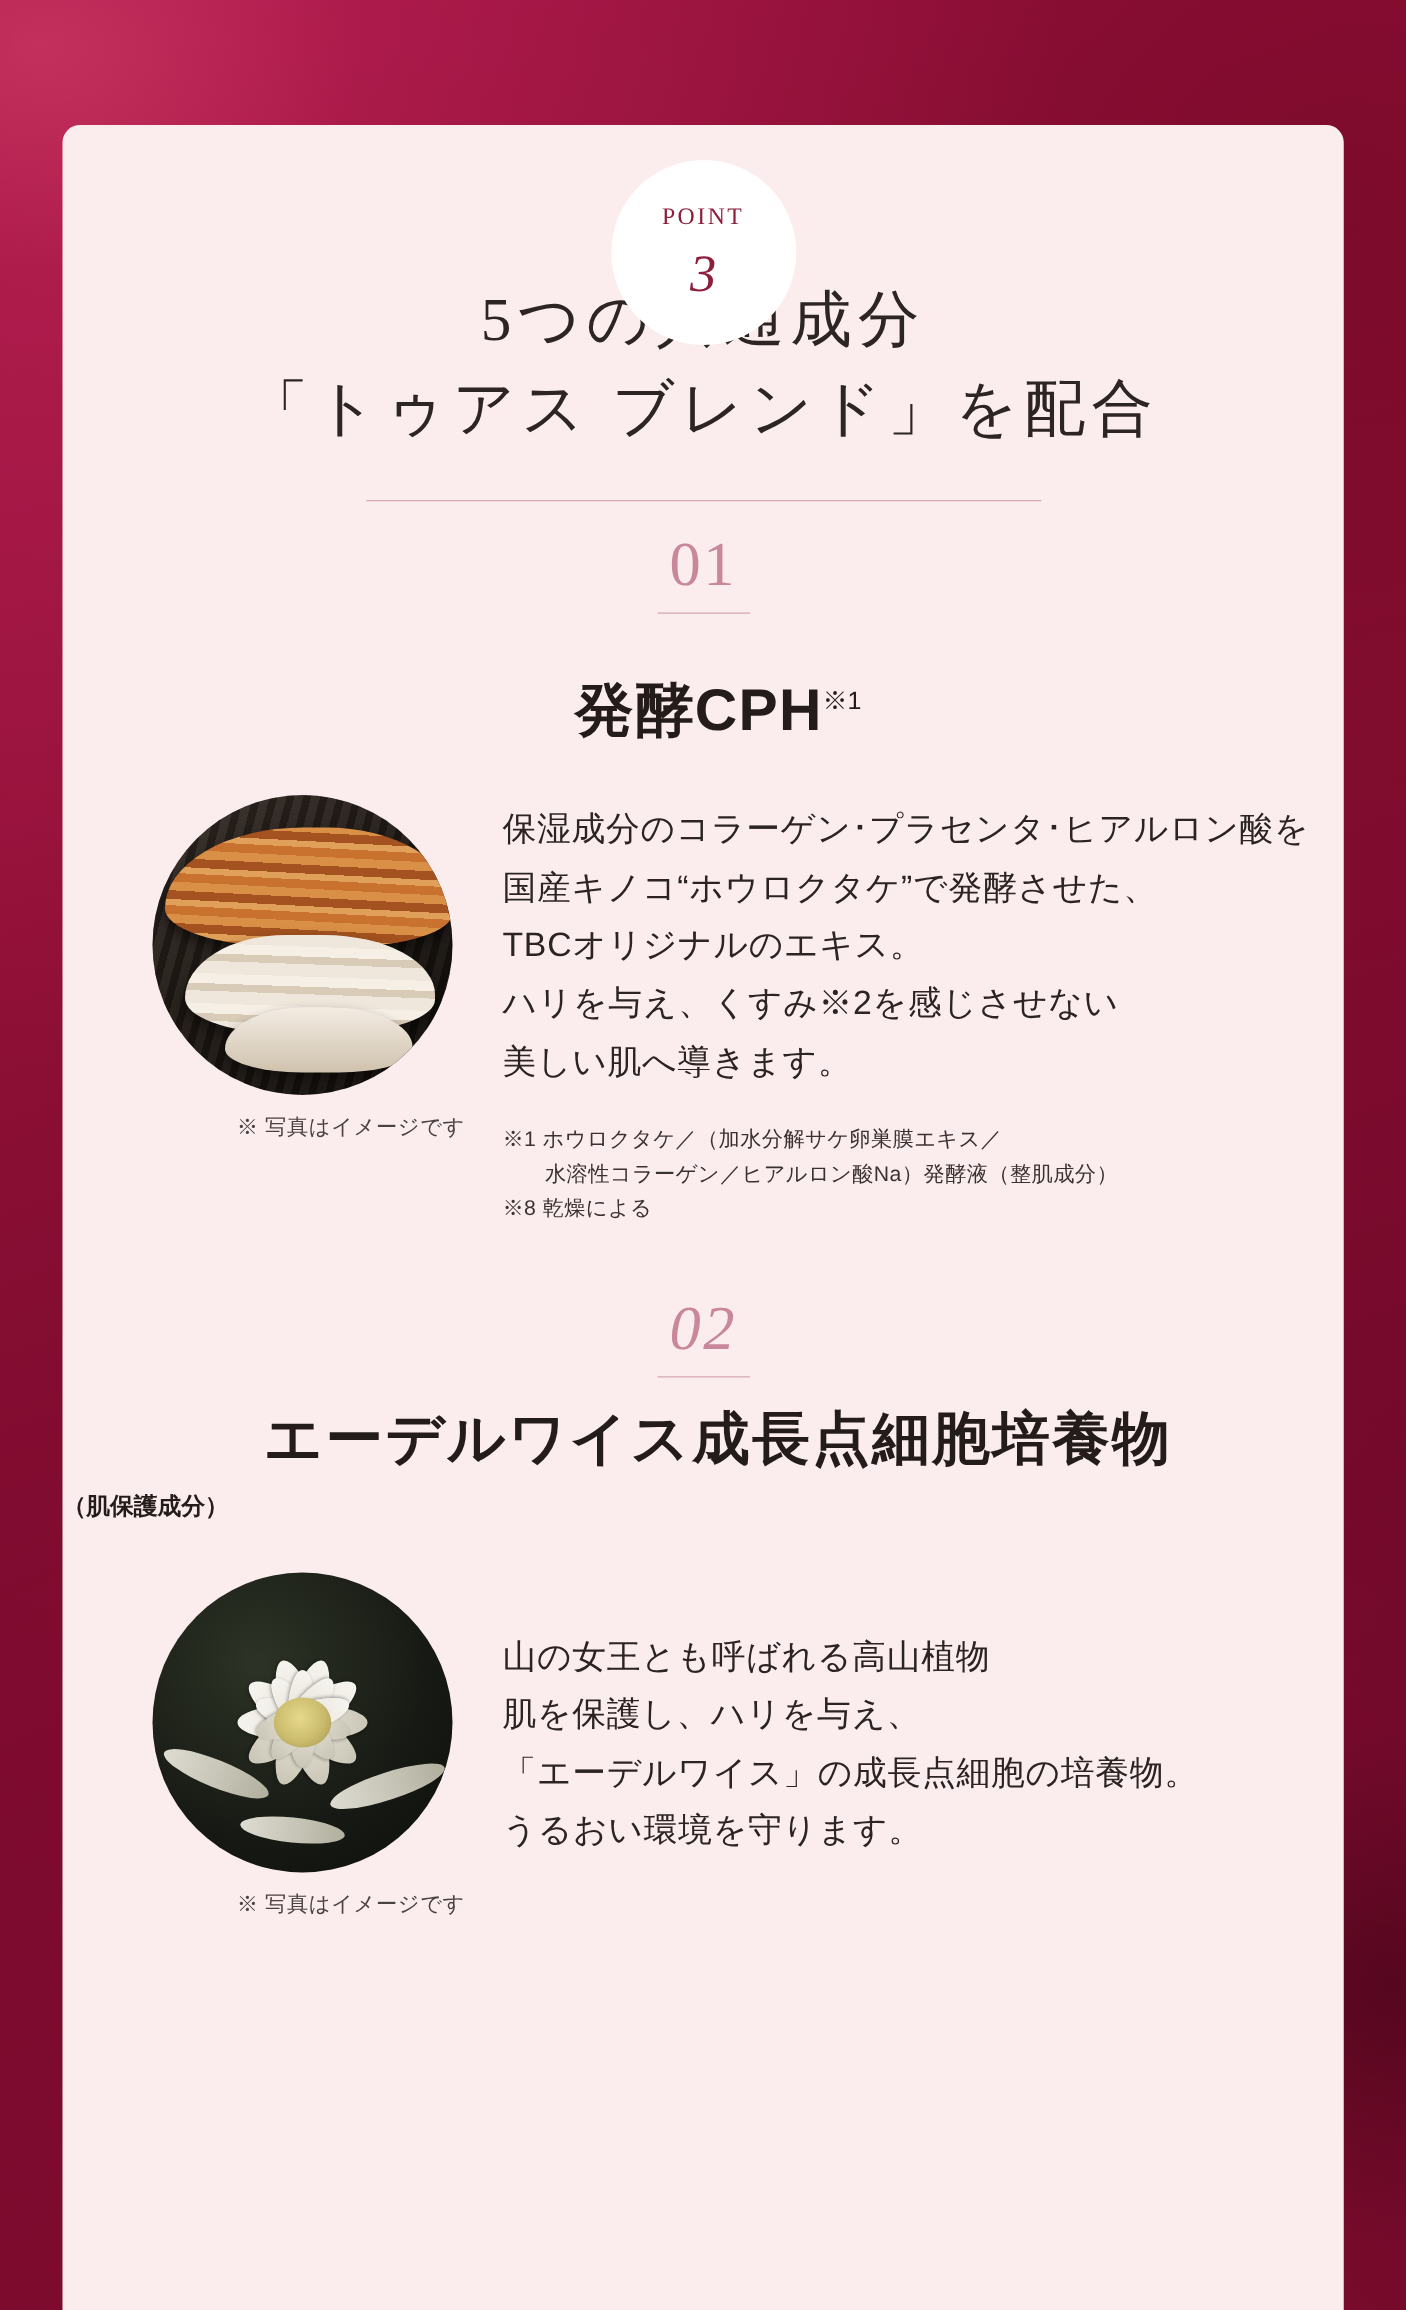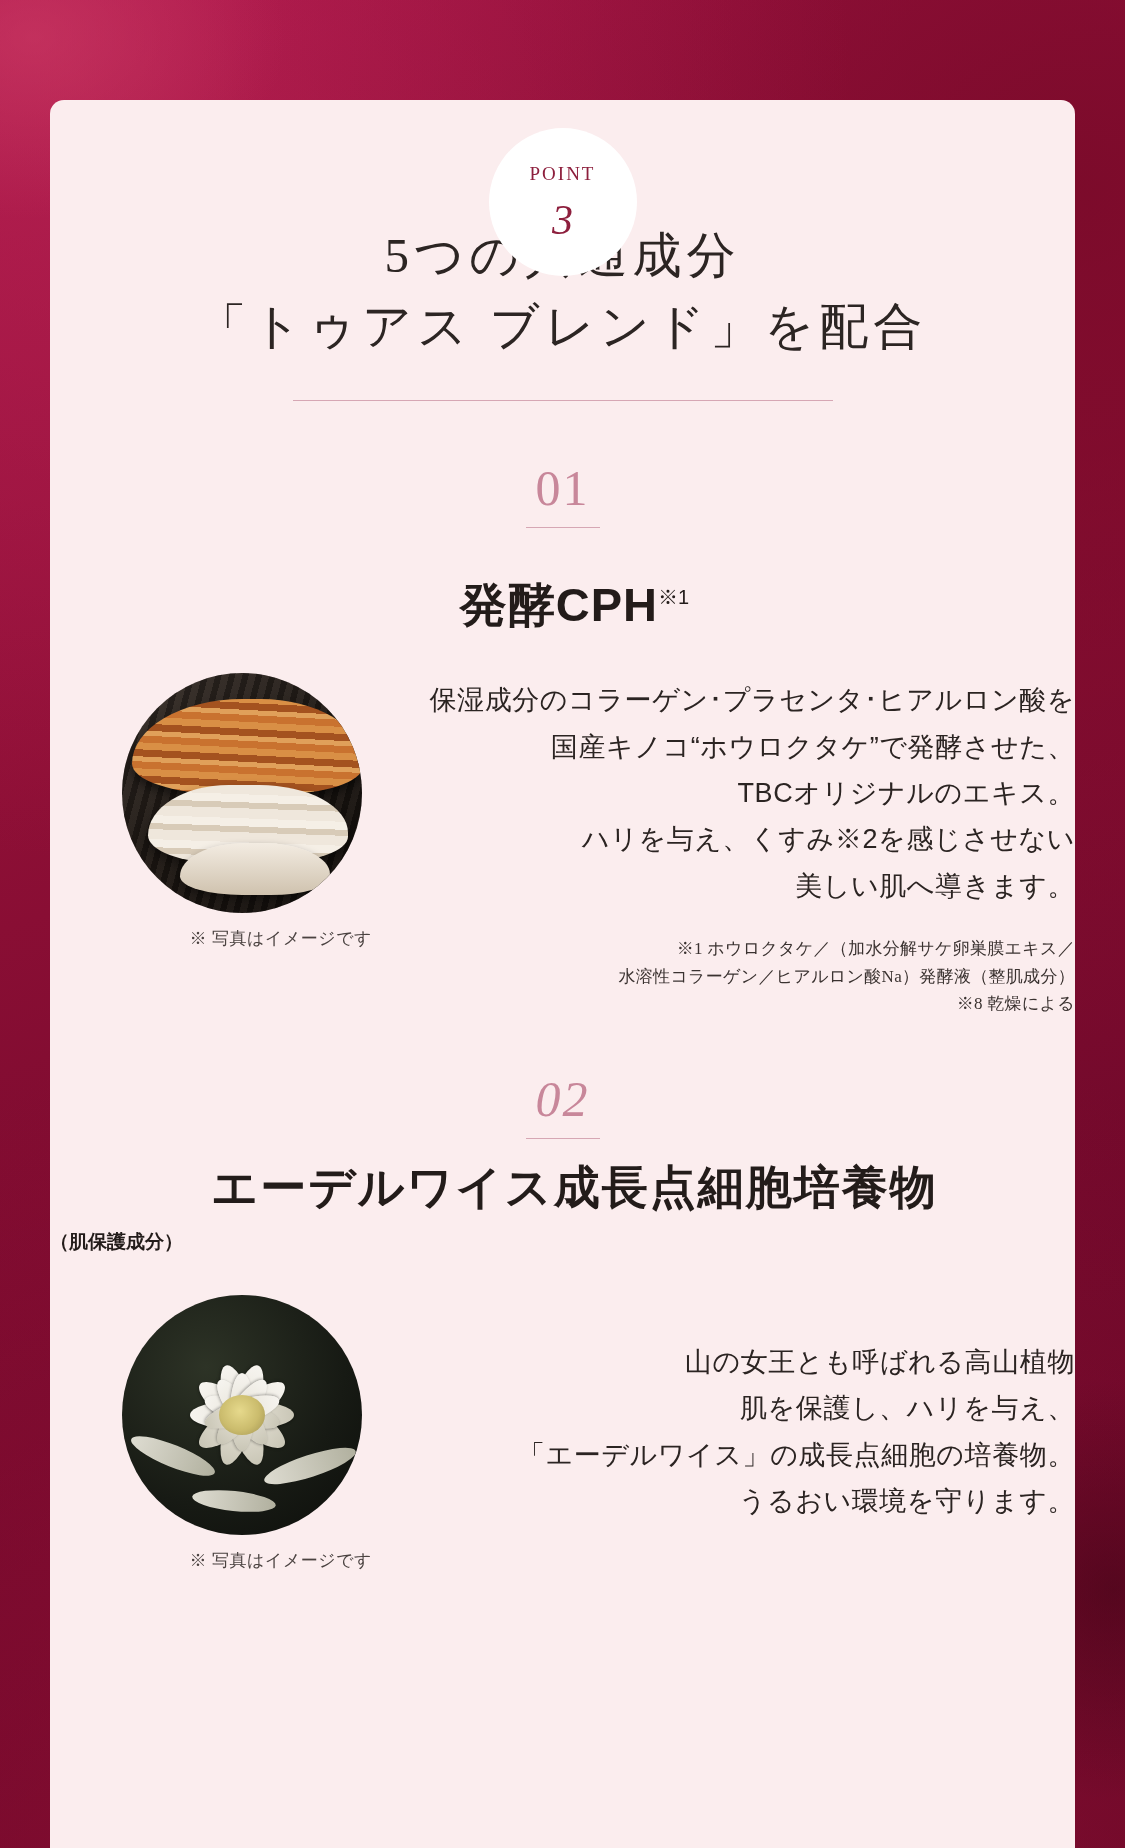--- a/index.html
+++ b/index.html
@@ -94,21 +94,21 @@
   .rule {
     width: 540px;
     height: 1px;
     background: #d6a7b4;
     margin: 38px auto 0;
   }
 
   
   .sec-num-wrap {
     text-align: center;
-    margin-top: 62px;
+    margin-top: 25px;
   }
   .sec-num {
     display: inline-block;
     font-family: "Liberation Serif", serif;
     font-size: 50px;
     line-height: 1;
     color: #c8879a;
     letter-spacing: 2px;
     padding: 0 10px 14px;
     border-bottom: 1px solid #d6a7b4;
@@ -239,35 +239,33 @@
     background: linear-gradient(90deg, #e8e6db, #b9b8a6);
     border-radius: 50%;
     opacity: .95;
   }
 
   
   .text-col {
     flex: 1;
     padding-left: 30px;
     padding-top: 4px;
-    text-align: right;
   }
   .desc {
     font-size: 27px;
     line-height: 1.72;
     color: #2b2422;
     letter-spacing: 0.6px;
   }
   .notes {
     margin-top: 26px;
     font-size: 17px;
     line-height: 1.62;
     color: #3a3230;
     letter-spacing: 0.3px;
-    font-family: Liberation Serif, serif;
   }
   .notes .indent { padding-left: 34px; display: block; }
 </style>
 </head>
 <body>
 
 <div class="bg"></div>
 
 <div class="card">
 

